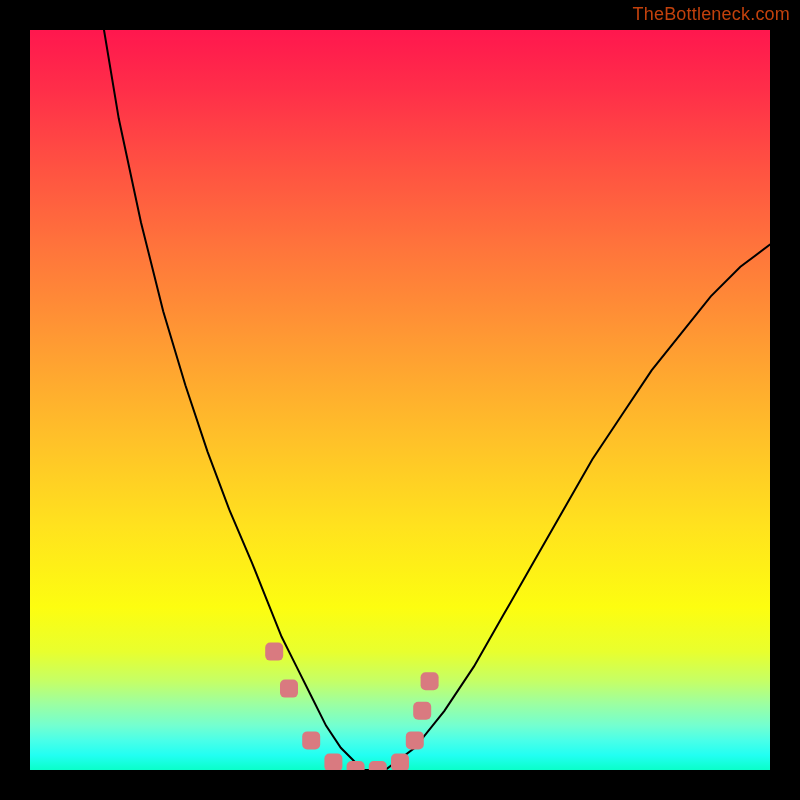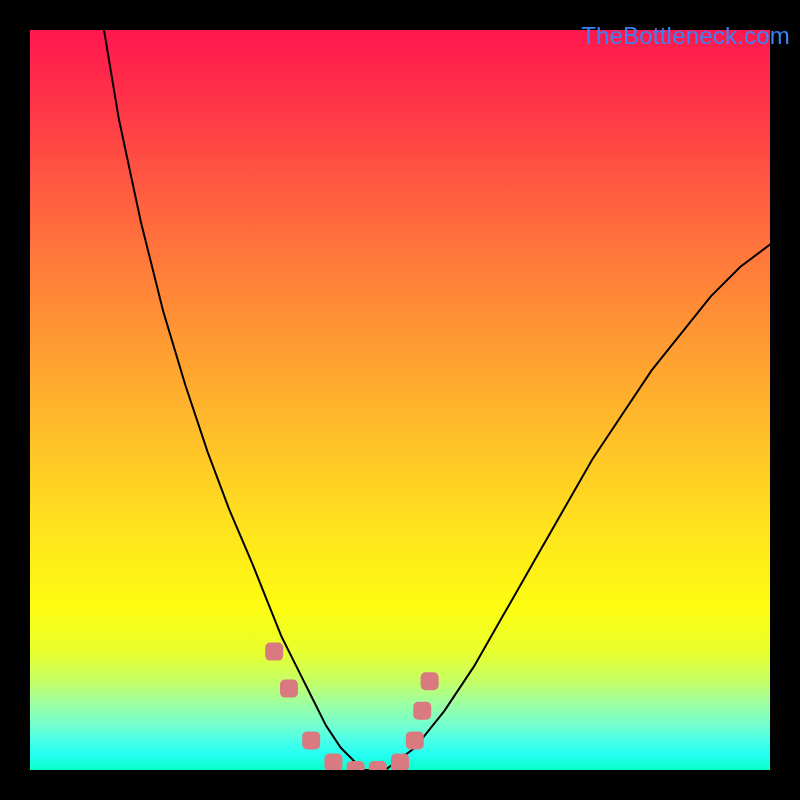--- a/index.html
+++ b/index.html
@@ -14,24 +14,24 @@
   .frame {
     position: absolute;
     top: 0;
     left: 0;
     width: 800px;
     height: 800px;
     background: #000;
   }
   .watermark {
     position: absolute;
-    top: 22px;
+    top: 4px;
     right: 10px;
-    color: #3b82f6;
-    font-size: 24px;
+    color: #c2410c;
+    font-size: 18px;
     font-weight: 400;
     letter-spacing: 0.2px;
     z-index: 10;
   }
   .plot {
     position: absolute;
     top: 30px;
     left: 30px;
     width: 740px;
     height: 740px;

